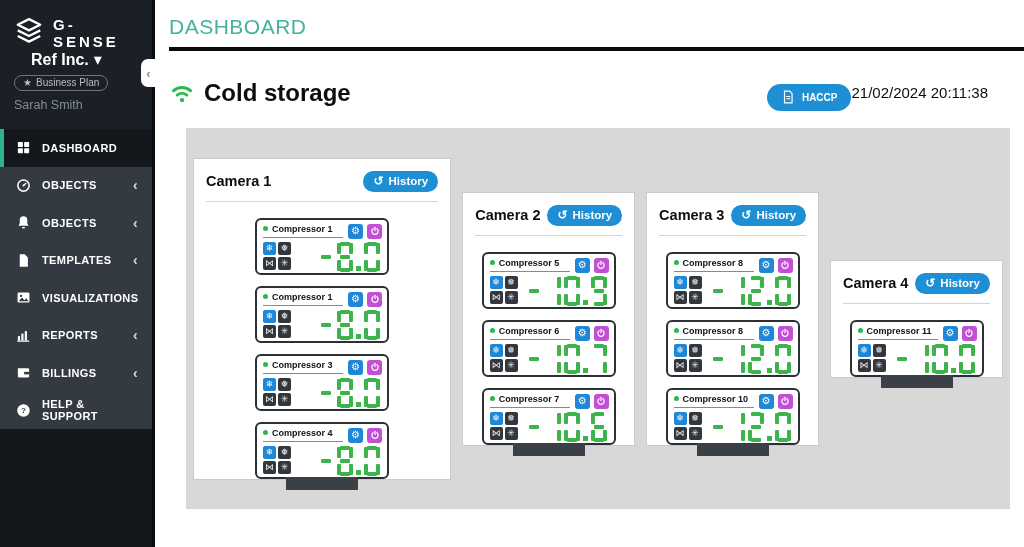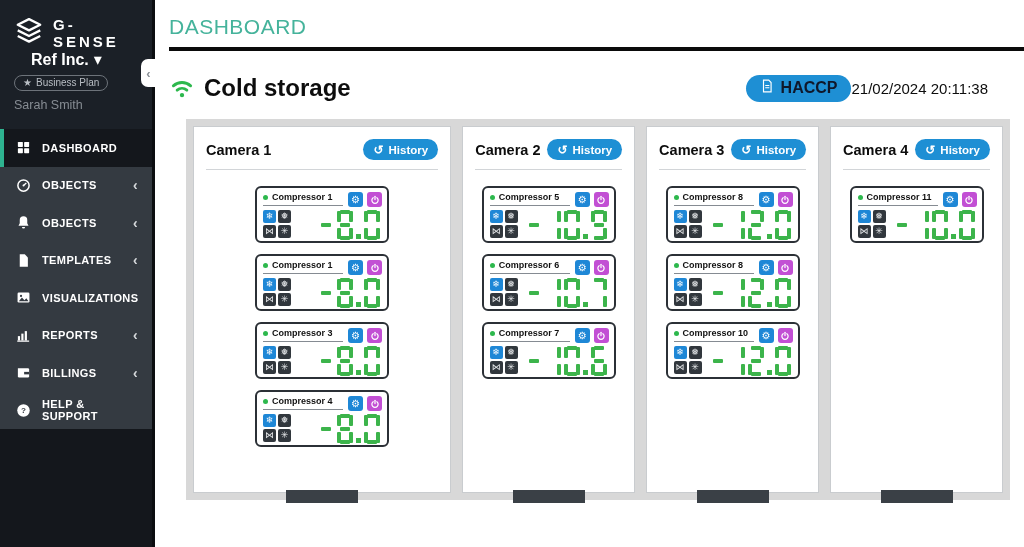--- a/index.html
+++ b/index.html
@@ -24,24 +24,24 @@
   .nav-chevron { margin-left:auto; font-weight:bold; font-size:14px; color:#d6d9dc; line-height:1; }
   .side-fill { flex:1; background:#14171c; }
   
   .main { flex:1; background:#fff; border-left:3px solid #0b0d10; position:relative; padding-left:14px; }
   .collapse-tab { position:absolute; left:-14px; top:59px; width:15px; height:28px; background:#fff; border-radius:7px 0 0 7px; display:flex; align-items:center; justify-content:center; color:#8a9097; font-weight:bold; font-size:13px; cursor:pointer; z-index:3; }
   .page-title { margin-top:15px; font-size:21px; font-weight:400; letter-spacing:.5px; color:#45b39b; }
   .black-rule { height:4px; background:#0a0a0a; margin-top:8px; }
   .section-row { display:flex; align-items:center; margin-top:23px; padding-right:36px; }
   .wifi-wrap { width:26px; height:26px; display:flex; align-items:center; }
   .section-title { font-size:24px; font-weight:bold; margin-left:9px; color:#0d0d0d; }
-  .haccp-btn { margin-left:auto; display:flex; align-items:center; gap:7px; background:#1e8fd4; color:#0f172a; border:none; border-radius:14px; height:27px; padding:0 14px; font-size:16px; font-weight:bold; cursor:pointer; }
+  .haccp-btn { margin-left:auto; display:flex; align-items:center; gap:7px; background:#1e8fd4; color:#ffffff; border:none; border-radius:14px; height:27px; padding:0 14px; font-size:10px; font-weight:bold; cursor:pointer;margin-top:10px; }
   .timestamp { margin-left:0; font-size:15px; font-weight:normal; color:#0d0d0d; }
   
-  .board { margin:17px 14px 0 17px; height:381px; background:#d8d8d8; border:7px solid #d8d8d8; display:flex; gap:11px; }
+  .board { margin:17px 14px 0 17px; height:381px; background:#d8d8d8; border:7px solid #d8d8d8; display:flex; gap:11px;align-items:center; }
   .panel { flex:1; background:#fff; border:1px solid #c9cccf; position:relative; padding:12px 12px 0; }
   .panel.wide { flex:1.58; }
   .panel-head { display:flex; align-items:center; justify-content:space-between; }
   .cam-title { font-size:14.5px; font-weight:bold; color:#0d0d0d; }
   .history-btn { display:flex; align-items:center; gap:5px; background:#1e8fd4; color:#fff; border:none; border-radius:11px; height:21px; padding:0 10px; font-size:11.5px; font-weight:bold; cursor:pointer; }
   .history-btn .h-icon { font-size:12px; line-height:1; }
   .panel-divider { height:1px; background:#d2d5d8; margin-top:9px; }
   .widgets { margin-top:16px; display:flex; flex-direction:column; align-items:center; gap:11px; }
   .foot-bar { position:absolute; left:50%; bottom:-11px; transform:translateX(-50%); width:72px; height:13px; background:#3a4046; z-index:2; }
   

